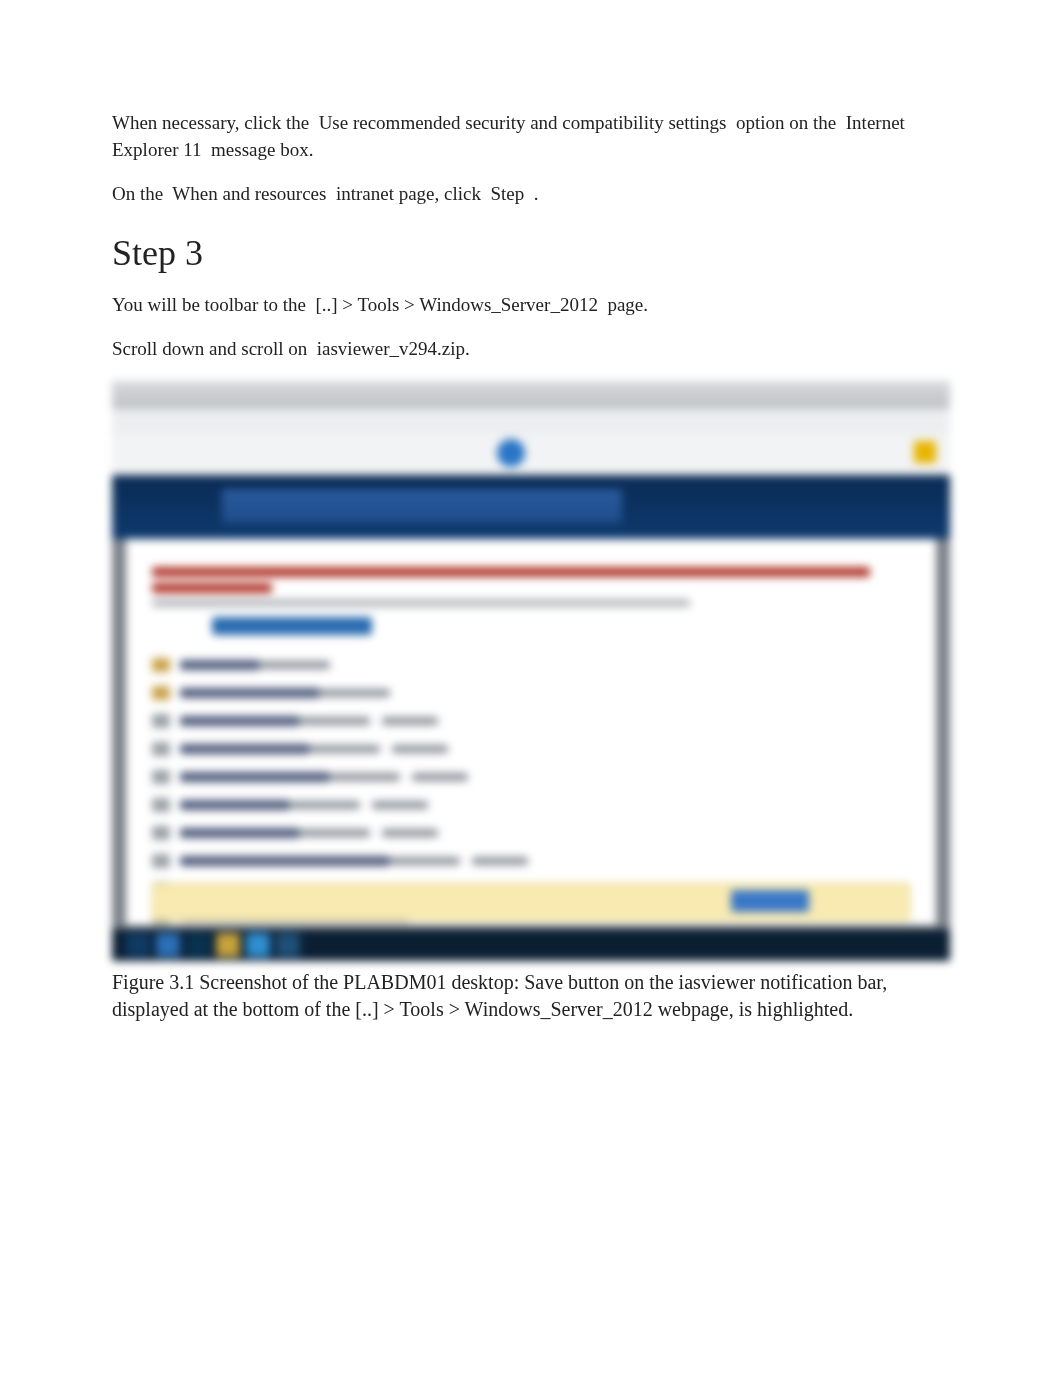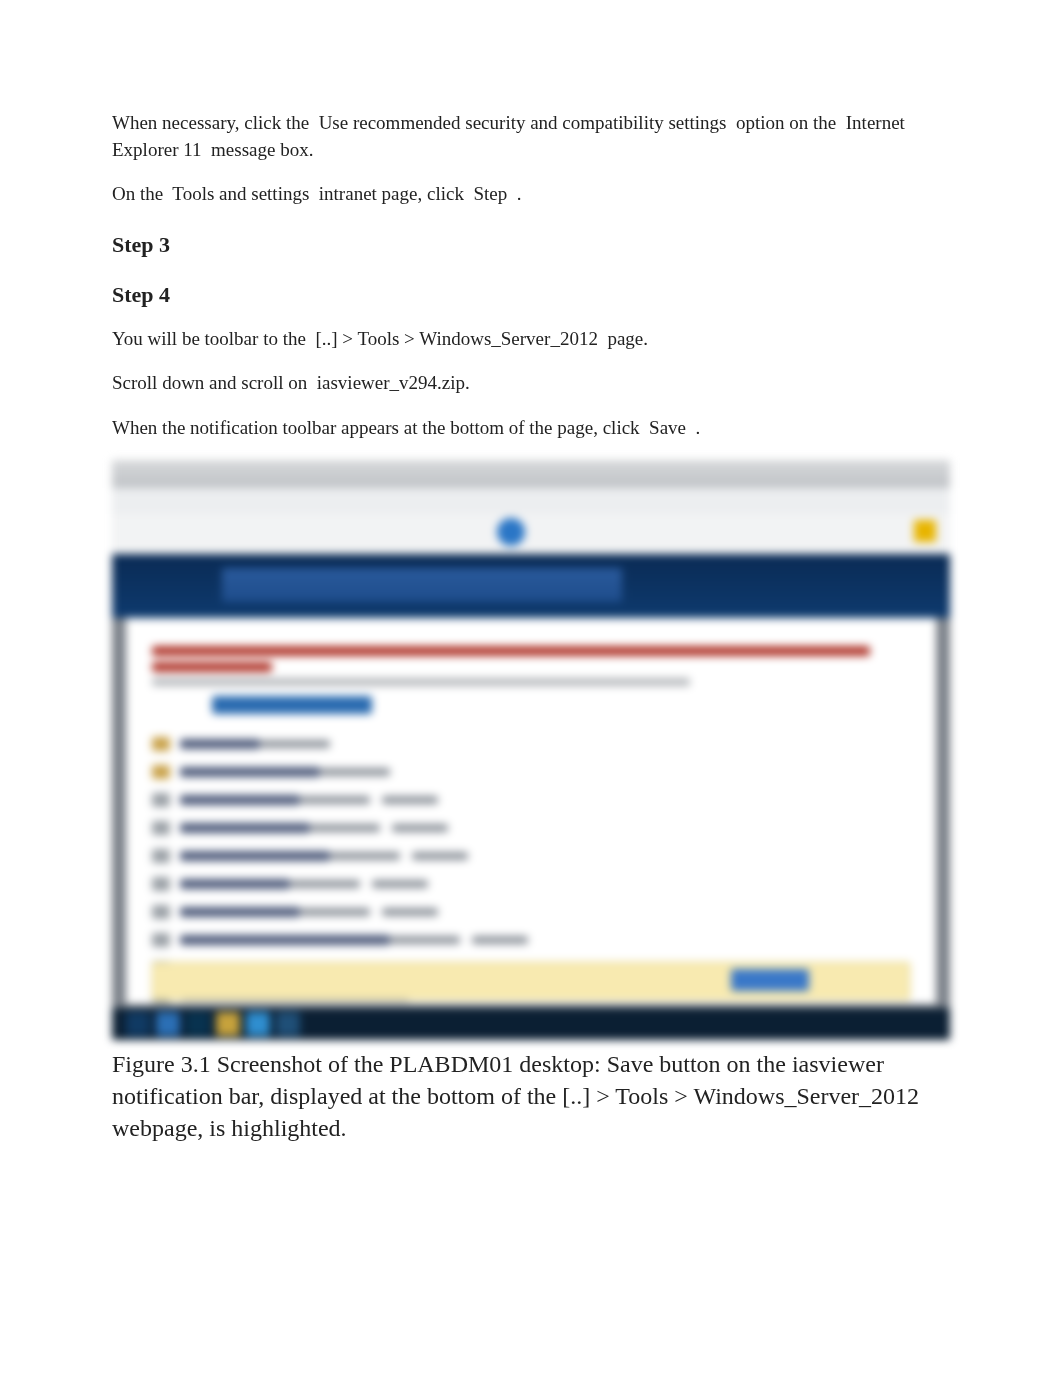--- a/index.html
+++ b/index.html
@@ -17,22 +17,22 @@
   }
   .para {
     font-size: 19px;
     line-height: 1.4;
     margin: 0 0 18px 0;
   }
   .para .seg {
     white-space: pre-wrap;
   }
   h2.step {
-    font-size: 22px;
-    font-weight: 700;
+    font-size: 36px;
+    font-weight: 400;
     margin: 24px 0 18px 0;
   }
   .figure-wrap {
     margin-top: 18px;
   }
   .figure {
     width: 100%;
     height: 580px;
     position: relative;
     overflow: hidden;
@@ -159,67 +159,61 @@
     background: #2b6fb5;
     border-radius: 2px;
   }
   .taskbar .t1 { left: 14px; background:#103a63; }
   .taskbar .t2 { left: 44px; }
   .taskbar .t3 { left: 74px; background:#08324f;}
   .taskbar .t4 { left: 104px; background:#c6a23c;}
   .taskbar .t5 { left: 134px; background:#2f8ecf;}
   .taskbar .t6 { left: 164px; background:#1f4f77;}
   .caption {
-    font-size: 24px;
+    font-size: 20px;
     line-height: 1.35;
     margin-top: 8px;
   }
 </style>
 </head>
 <body>
 
 <div class="page">
 
   <p class="para">
     <span class="seg">When necessary, click the </span>
     <span class="seg">Use recommended security and compatibility settings</span>
     <span class="seg"> option on the </span>
     <span class="seg">Internet Explorer 11</span>
     <span class="seg"> message box.</span>
   </p>
 
   <p class="para">
     <span class="seg">On the </span>
-    <span class="seg">Tools and settings</span>
+    <span class="seg">When and resources</span>
     <span class="seg"> intranet page, click </span>
     <span class="seg">Step</span>
     <span class="seg"> .</span>
   </p>
 
   <h2 class="step">Step 3</h2>
 
 
-  <h2 class="step">Step 4</h2>
 
   <p class="para">
     <span class="seg">You will be toolbar to the </span>
     <span class="seg">[..] &gt; Tools &gt; Windows_Server_2012</span>
     <span class="seg"> page.</span>
   </p>
 
   <p class="para">
     <span class="seg">Scroll down and scroll on </span>
     <span class="seg">iasviewer_v294.zip.</span>
   </p>
 
-  <p class="para">
-    <span class="seg">When the notification toolbar appears at the bottom of the page, click </span>
-    <span class="seg">Save</span>
-    <span class="seg"> .</span>
-  </p>
 
   <div class="figure-wrap">
     <div class="figure">
       <div class="tb1"></div>
       <div class="tb2"></div>
       <div class="tb3"></div>
       <div class="blue-dot"></div>
       <div class="yellow-sq"></div>
       <div class="navband"></div>
       <div class="navtab"></div>

